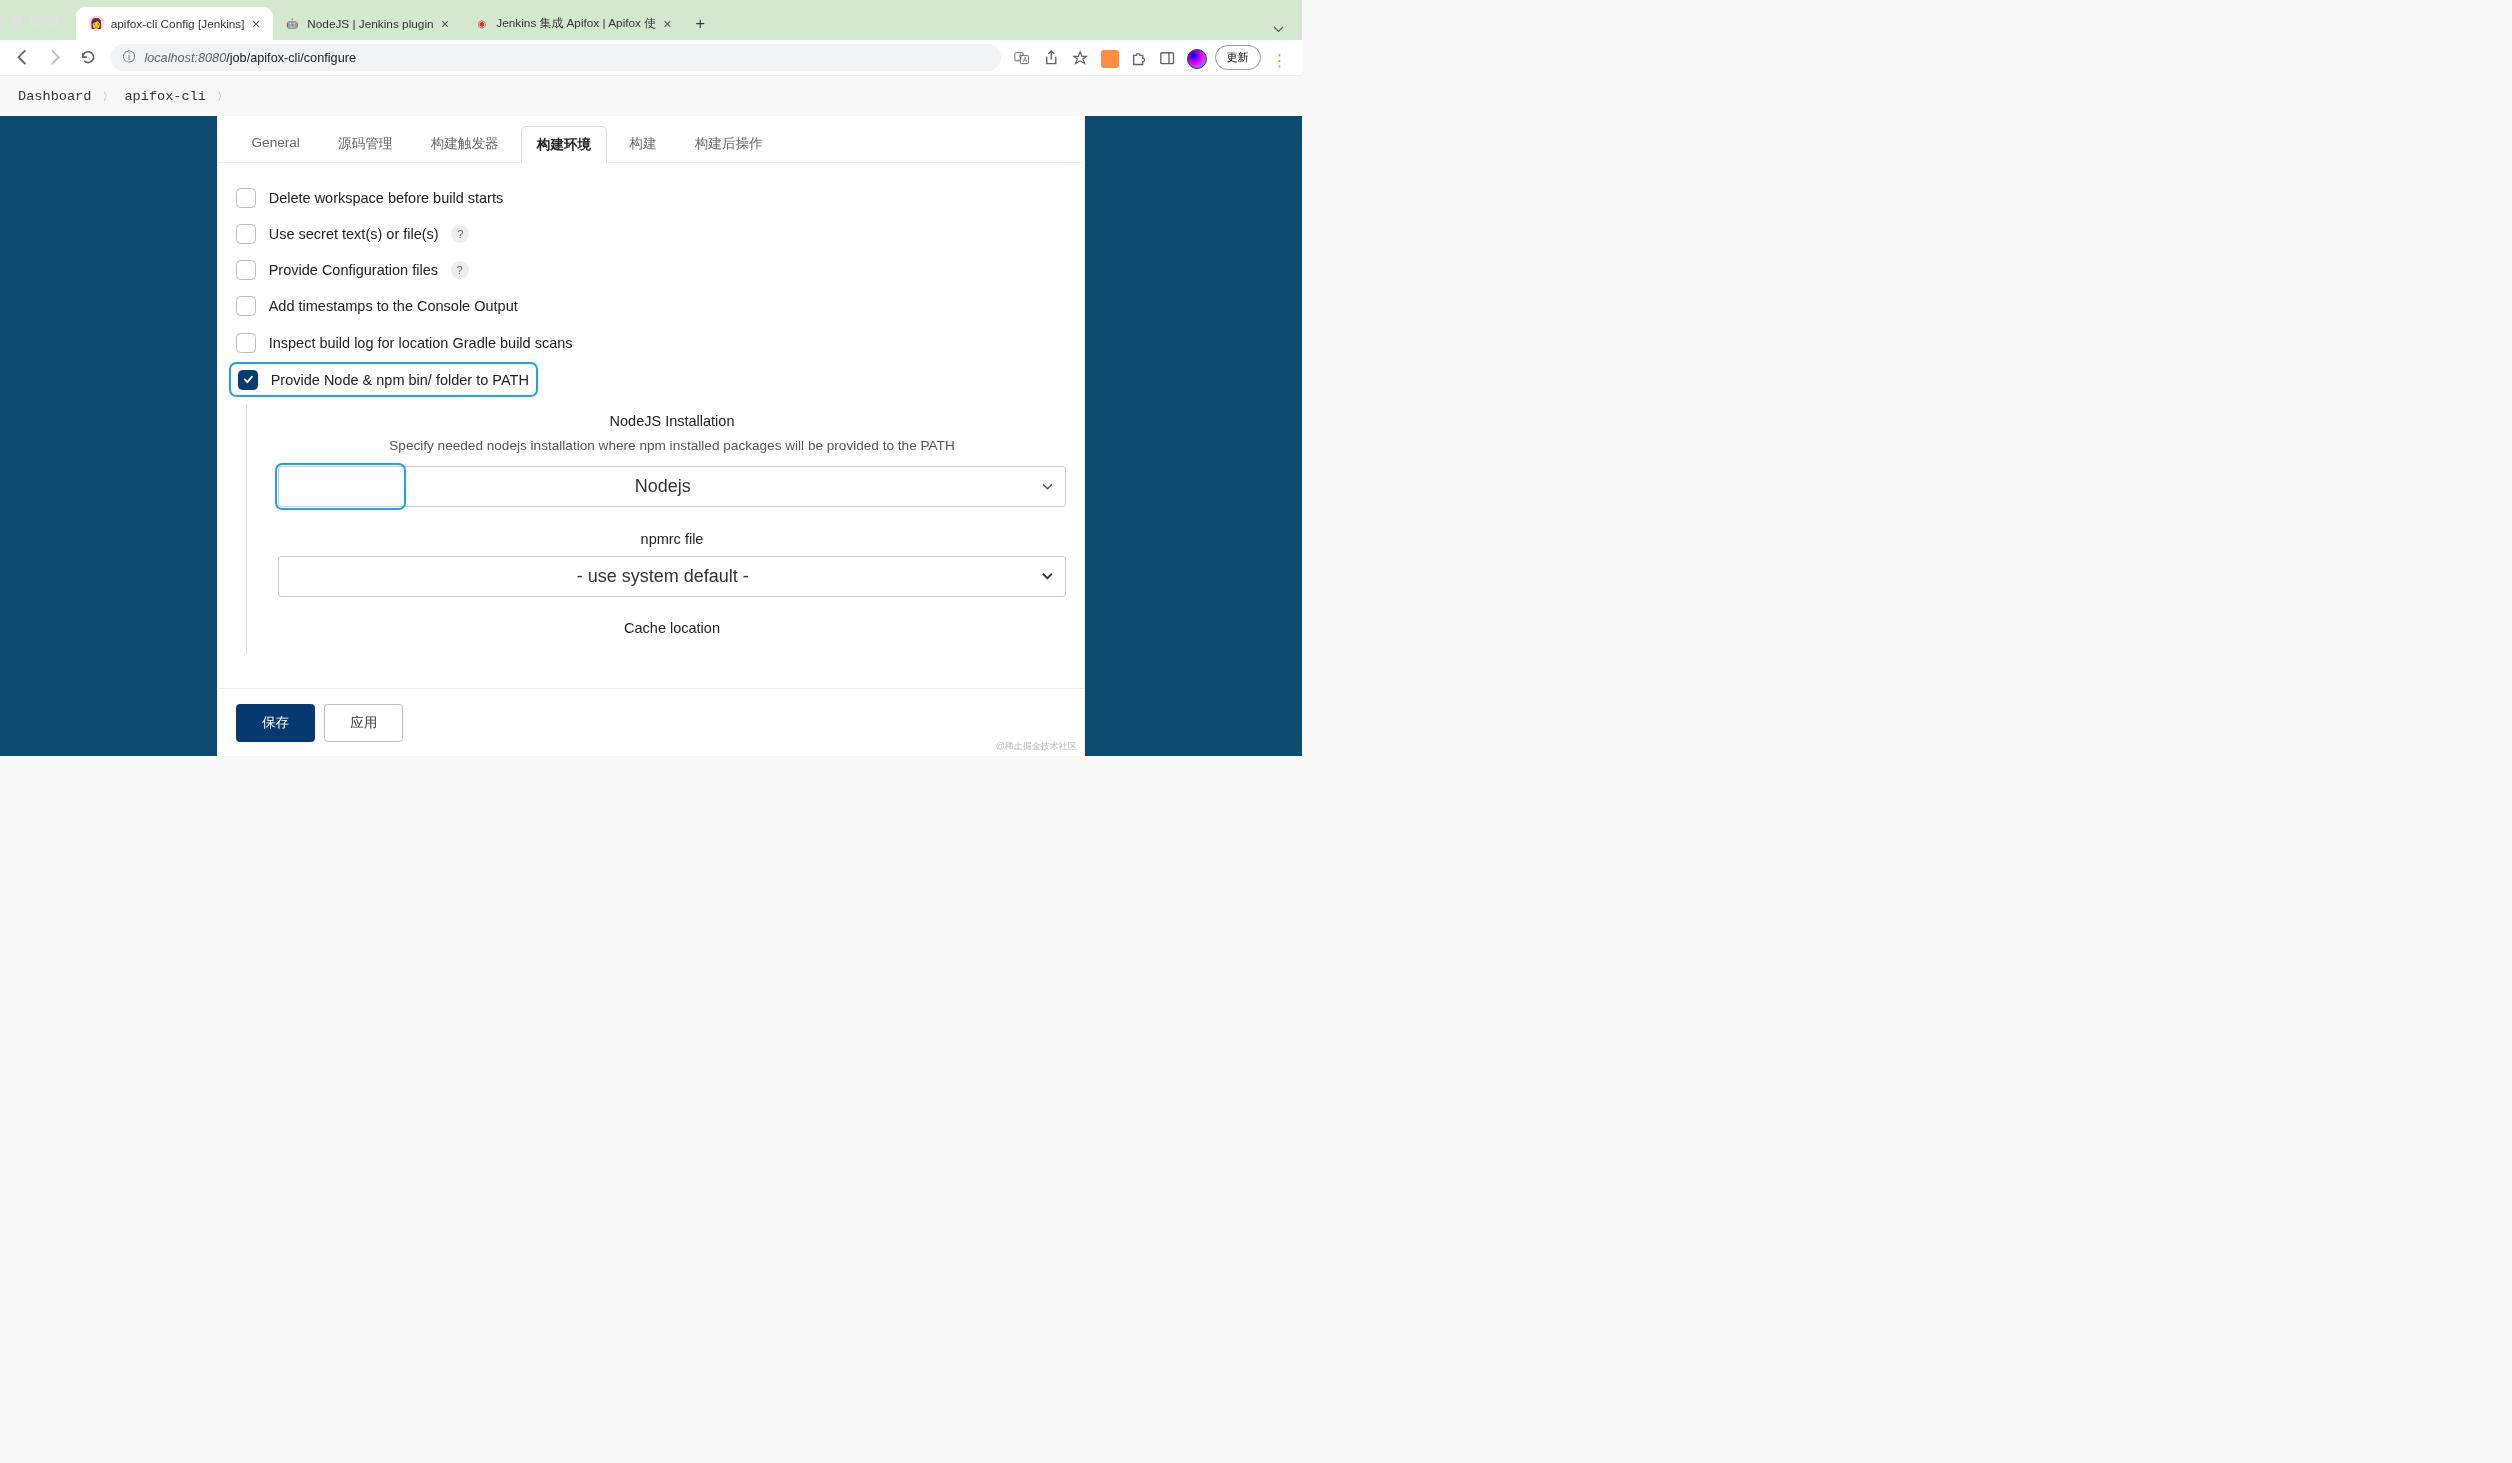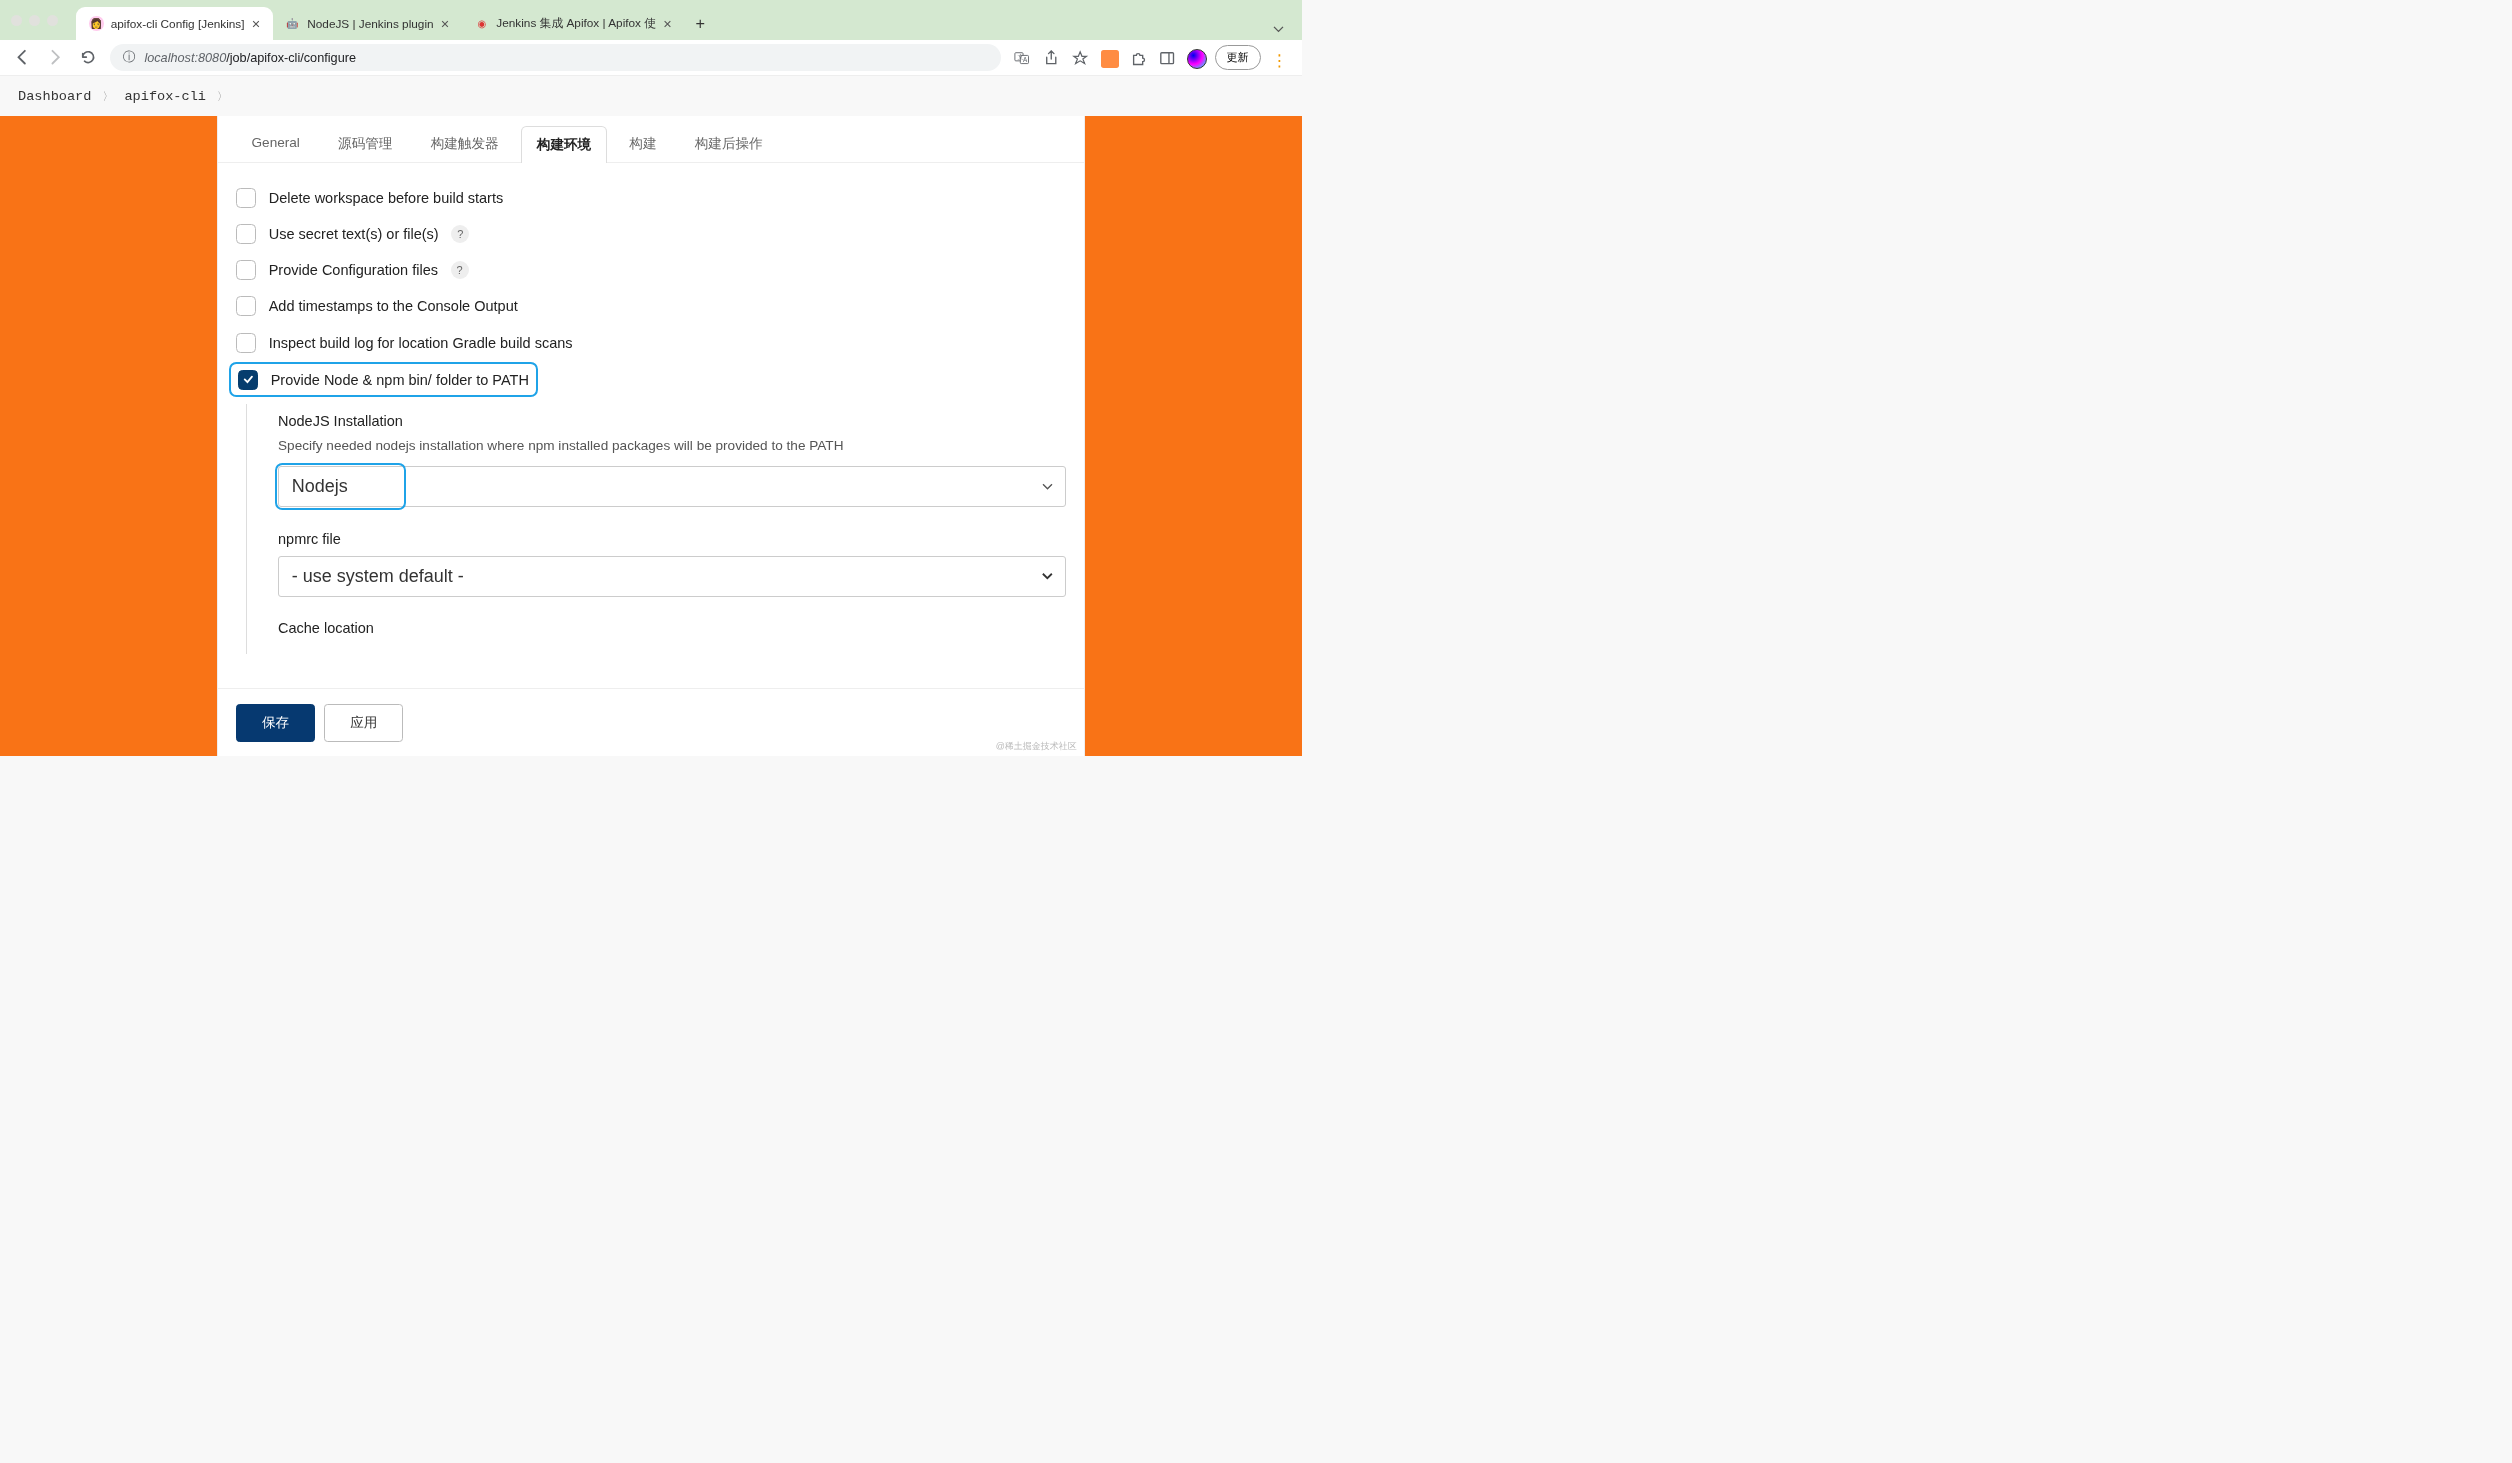--- a/index.html
+++ b/index.html
@@ -31,38 +31,38 @@
     .avatar-icon { width: 20px; height: 20px; border-radius: 50%; background: radial-gradient(circle at 30% 30%, #00e, #f0f, #0ff); border: 1.8px solid #333; }
     .update-btn { padding: 3.6px 11px; border: 0.9px solid #999; border-radius: 12.7px; font-size: 11px; cursor: pointer; }
     .more-btn { color: #f29900; font-size: 16.3px; cursor: pointer; padding: 0 3.6px; }
     
     
     .breadcrumbs { display: flex; align-items: center; padding: 12.7px 18px; gap: 11px; font-size: 13.6px; background: #f8f8f8; }
     .breadcrumb-item { color: #333; cursor: pointer; font-family: Liberation Mono, monospace; }
     .breadcrumb-sep { color: #999; font-size: 11px; }
     
     
-    .page-body { display: flex; justify-content: center; background: #f97316; height: calc(100% - 119px); }
+    .page-body { display: flex; justify-content: center; background: #0c4a6e; height: calc(100% - 119px); }
     .content-col { width: 868px; background: white; border-left: 0.9px solid #eee; border-right: 0.9px solid #eee; display: flex; flex-direction: column; height: 100%; position: relative; }
     
     .tab-bar { display: flex; gap: 7.2px; padding: 9px 18px 0; border-bottom: 0.9px solid #eee; }
     .cfg-tab { padding: 9px 14.5px; font-size: 13.6px; color: #666; cursor: pointer; border: 0.9px solid transparent; border-bottom: none; border-radius: 5.4px 5.4px 0 0; }
     .cfg-tab.active { border-color: #ddd; background: white; color: #222; font-weight: 600; position: relative; top: 0.9px; }
     
     .form-area { flex: 1; overflow-y: auto; padding: 16.3px 18px; }
     
     .check-row { display: flex; align-items: center; gap: 12.7px; padding: 8.1px 0; }
     .checkbox { width: 20px; height: 20px; border: 1.8px solid #bbb; border-radius: 4.5px; background: white; cursor: pointer; display: flex; align-items: center; justify-content: center; flex-shrink: 0; }
     .checkbox.checked { background: #063d6e; border-color: #063d6e; color: white; }
     .check-label { font-size: 14.5px; color: #222; }
     .help-badge { width: 18px; height: 18px; border-radius: 50%; background: #eee; color: #666; display: flex; align-items: center; justify-content: center; font-size: 11px; cursor: pointer; }
     
     .highlight-box { border: 2.7px solid #1fa3e8; border-radius: 7.2px; padding: 5.4px 7.2px; margin: 1.8px -7.2px; display: inline-flex; align-items: center; gap: 12.7px; }
     
-    .sub-section { padding: 9px 0 9px 31px; border-left: 1.8px solid #ddd; margin-left: 10px; margin-top: 5.4px; }
+    .sub-section { padding: 9px 0 9px 31px; border-left: 1.8px solid #ddd; margin-left: 10px; margin-top: 5.4px; text-align: center; }
     .sub-title { font-size: 14.5px; color: #222; margin-bottom: 9px; font-weight: 500; }
     .sub-desc { font-size: 13.6px; color: #555; margin-bottom: 12.7px; }
     
     .select-wrap { position: relative; }
     .select-box { width: 100%; border: 0.9px solid #ccc; border-radius: 3px; padding: 9px 31px 9px 12.7px; font-size: 18px; background: white; cursor: pointer; color: #333; }
     .select-caret { position: absolute; right: 12.7px; top: 50%; transform: translateY(-50%); color: #555; font-size: 11px; pointer-events: none; }
     .select-highlight { position: absolute; top: -2.7px; left: -2.7px; bottom: -2.7px; width: 131px; border: 2.7px solid #1fa3e8; border-radius: 7.2px; pointer-events: none; }
     
     .sub-field { margin-top: 23.5px; }
     

